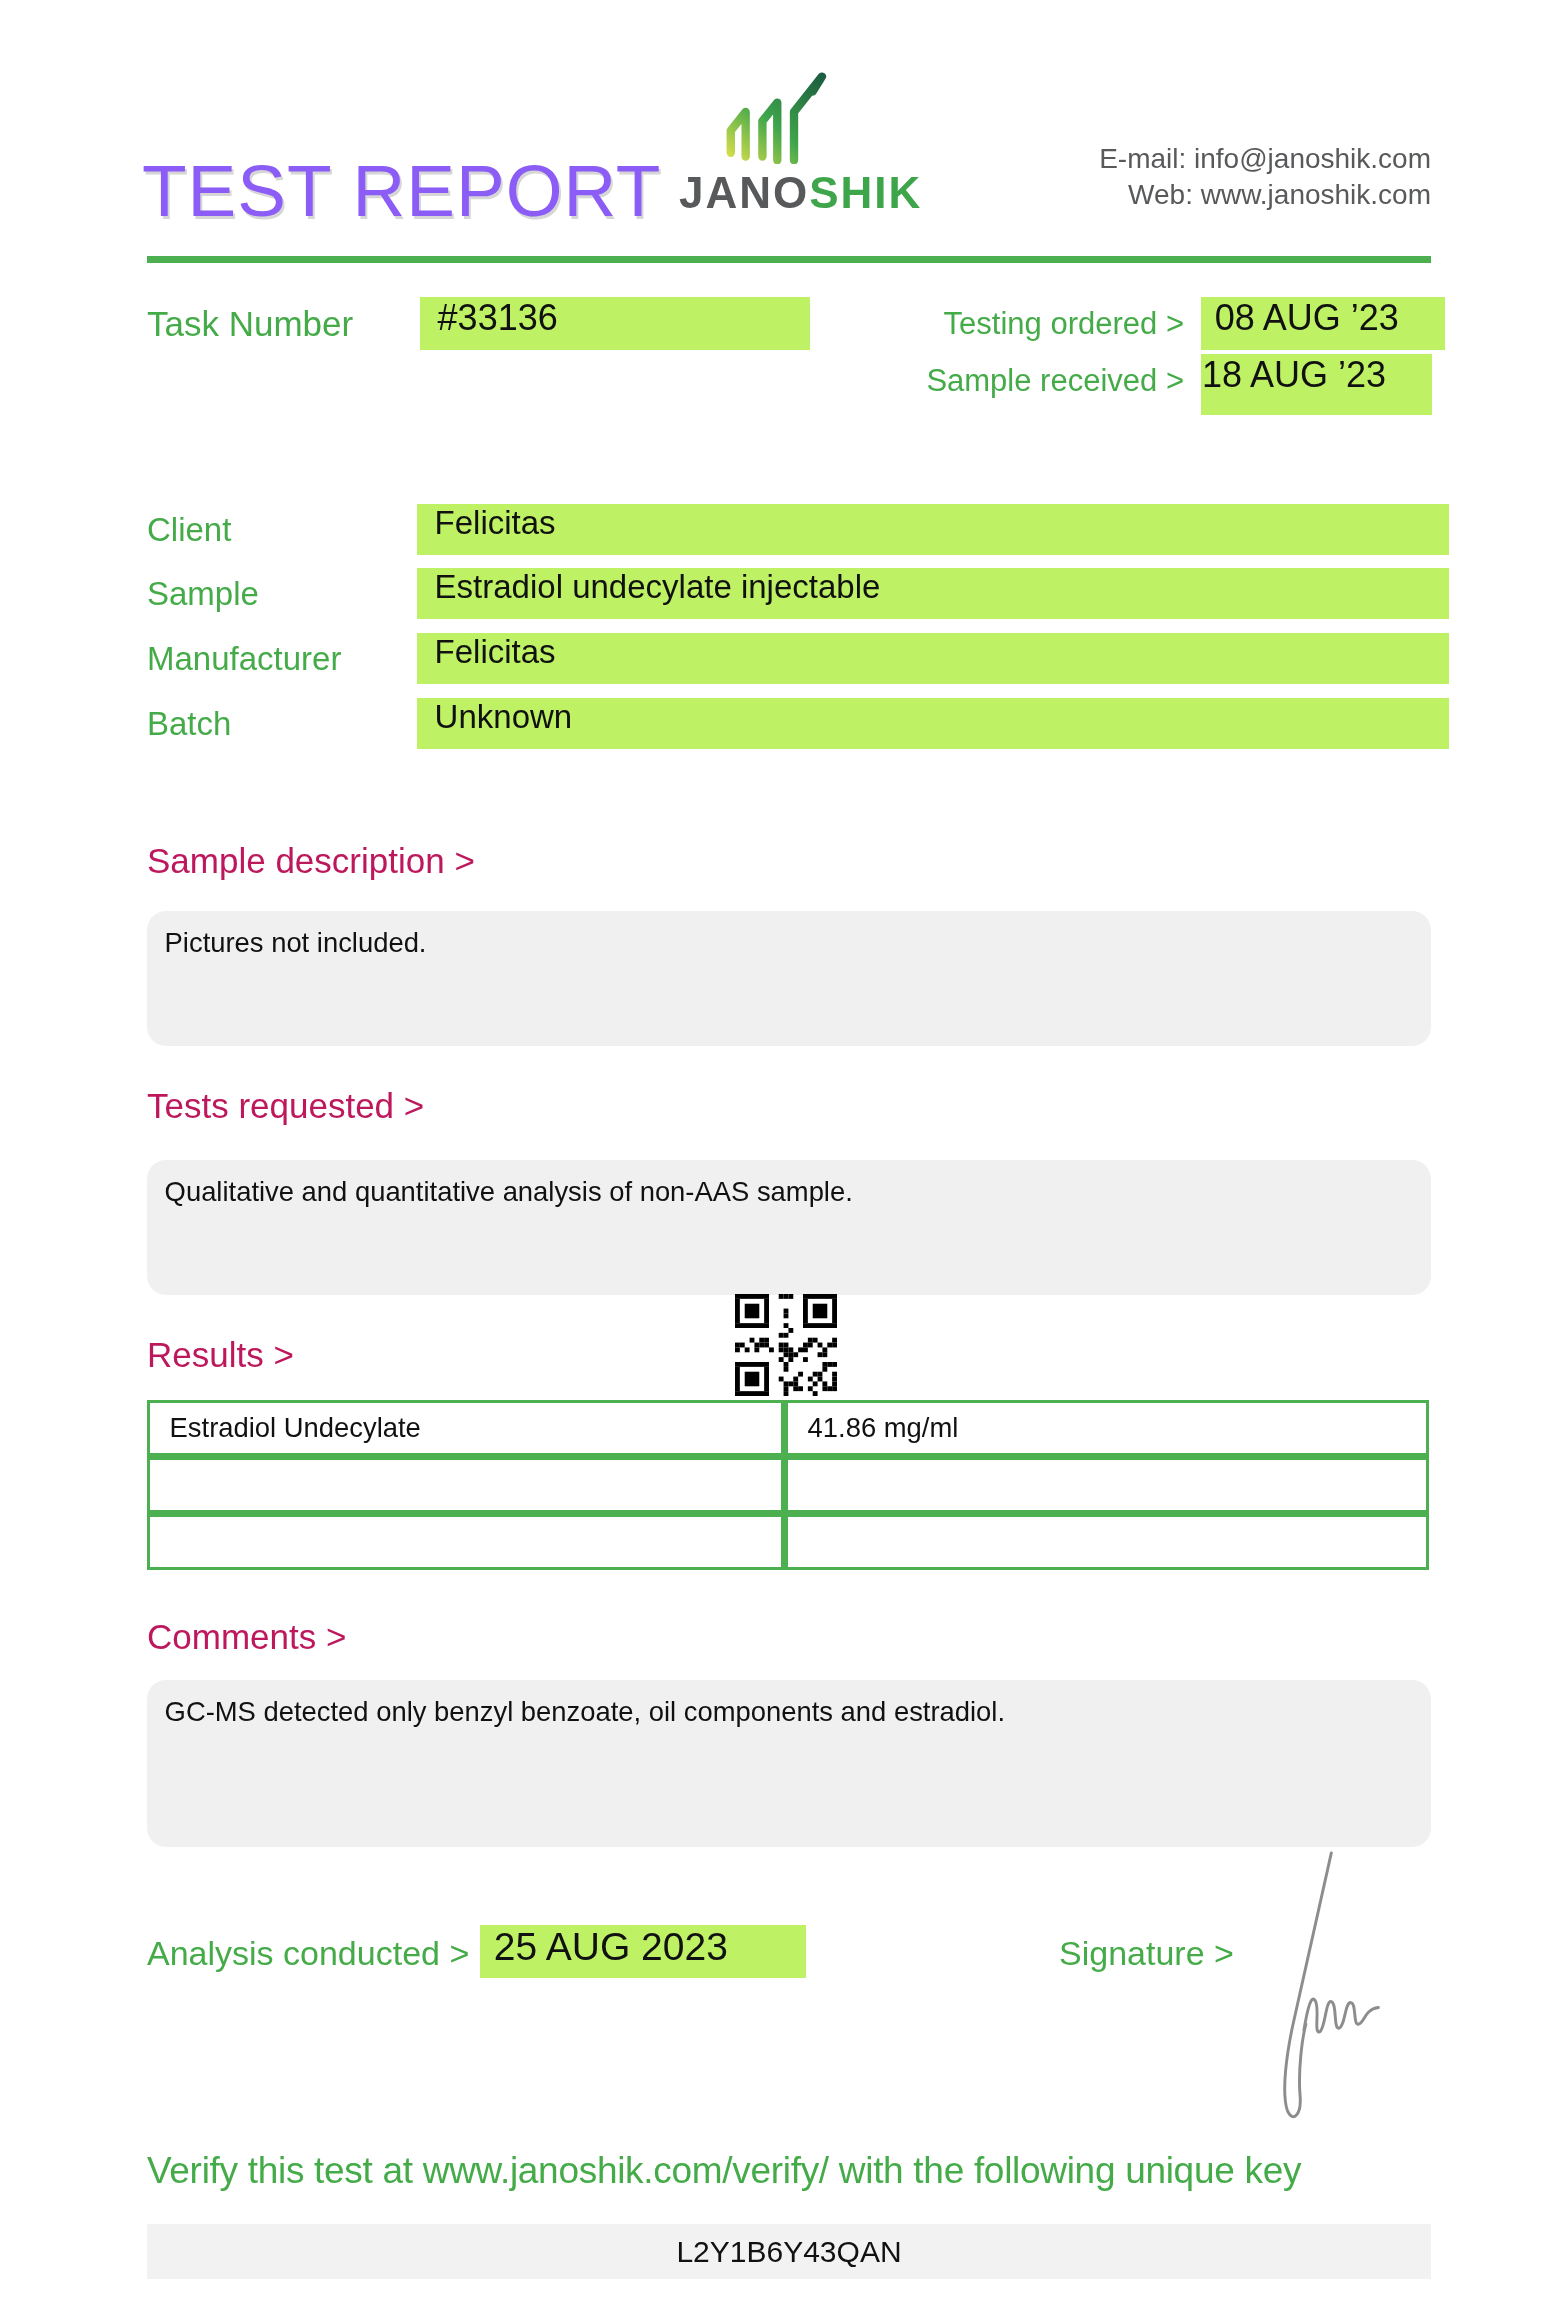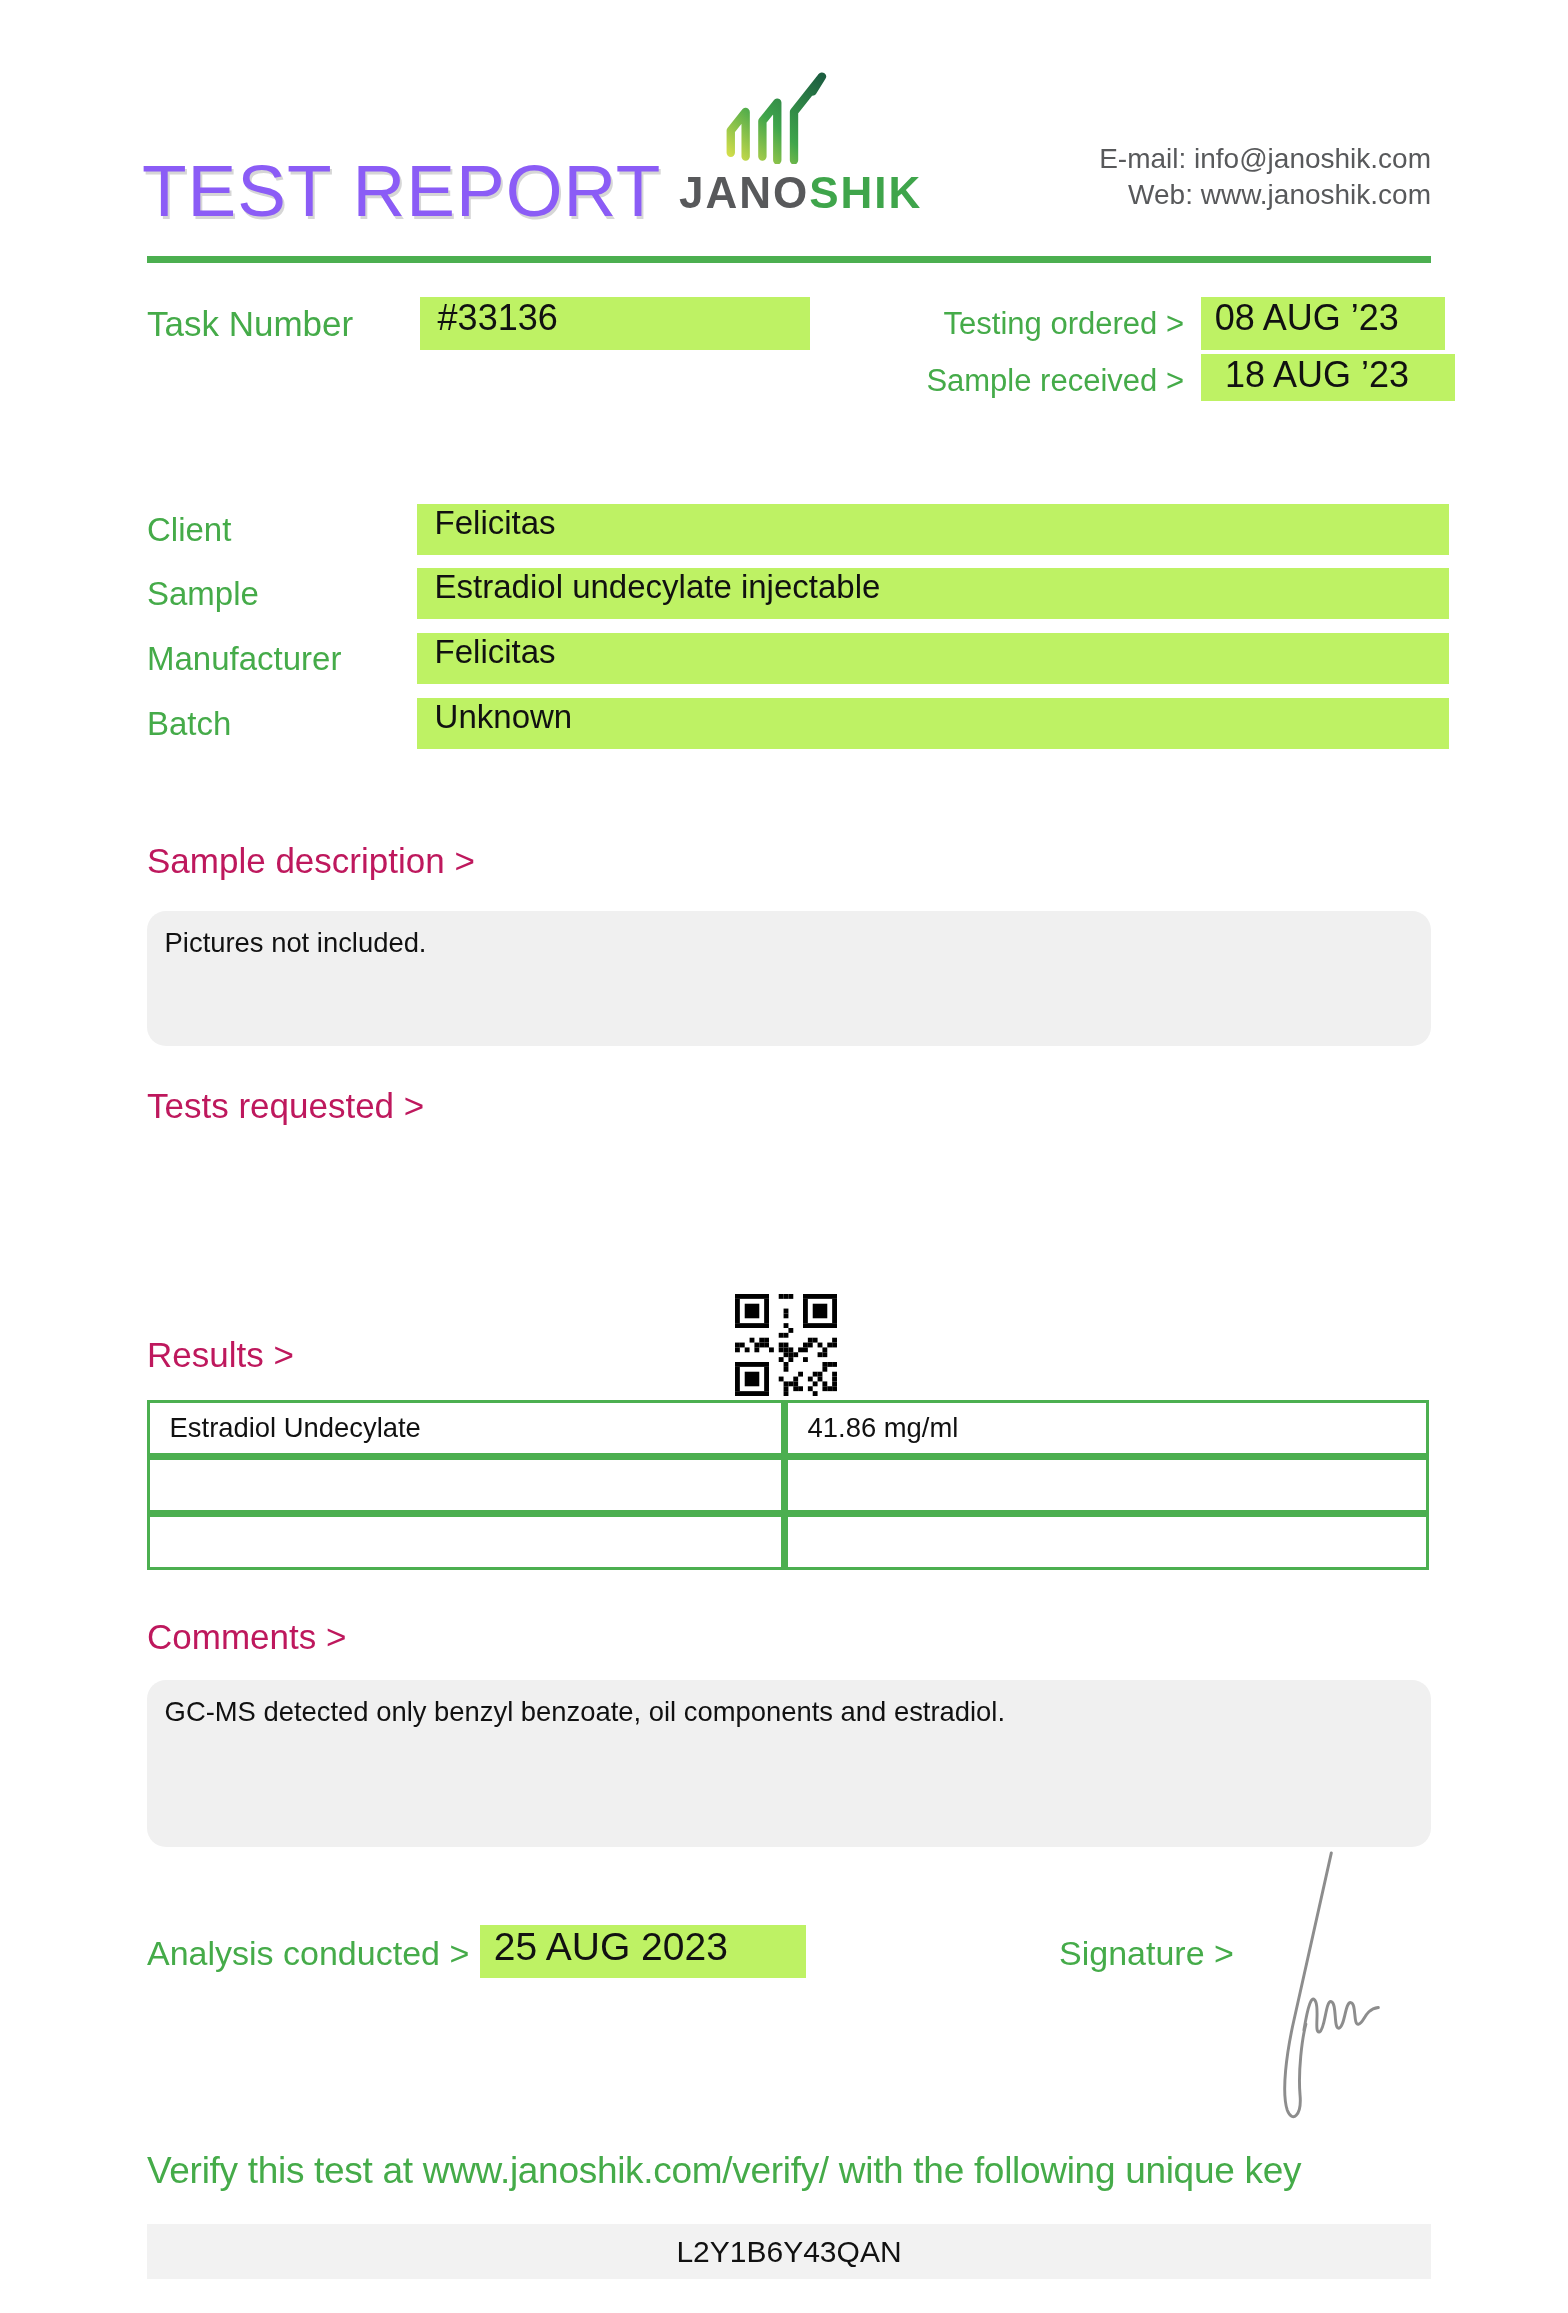--- a/index.html
+++ b/index.html
@@ -24,21 +24,21 @@
   .green-label{position:absolute;color:#45ab49;white-space:nowrap;}
   .gray-box{position:absolute;background:#bef264;display:flex;align-items:flex-start;}
   .val{font-size:33px;color:#111;white-space:nowrap;}
   
   .lbl-task{left:147px;top:297px;height:53px;line-height:53px;font-size:35px;}
   .box-task{left:420px;top:297px;width:372px;height:53px;padding-left:17.6px;}
   .box-task .val{font-size:36px;}
   .lbl-date1{top:297px;right:384px;height:53px;line-height:53px;font-size:31px;}
   .lbl-date2{top:354px;right:384px;height:53px;line-height:53px;font-size:31px;}
   .box-date1{left:1201px;top:297px;width:230px;height:53px;padding-left:13.7px;}
-  .box-date2{left:1201px;top:354px;width:230px;height:47px;padding-left:24px;}
+  .box-date2{left:1201px;top:354px;width:230px;height:61px;padding-left:1px;}
   .box-date1 .val,.box-date2 .val{font-size:36px;}
   
   .info-label{left:147px;height:51px;line-height:51px;font-size:33px;}
   .info-box{left:417px;width:1014px;height:51px;padding-left:17.6px;}
   
   .sec-head{position:absolute;left:147px;margin:0;font-weight:400;font-size:35px;color:#be185d;white-space:nowrap;}
   .sec-box{position:absolute;left:147px;width:1284px;background:#f0f0f0;border-radius:19px;}
   .sec-box .body{display:block;padding:15.7px 0 0 17.6px;font-size:27.4px;color:#111;}
   
   .results-table{
@@ -121,20 +121,23 @@
   <div class="gray-box info-box" style="top:698px">
       <span class="val">Unknown</span>
     </div>
 
   <h3 class="sec-head" style="top:841px">Sample description &gt;</h3>
   <div class="sec-box" style="top:911px;height:135px">
     <span class="body">Pictures not included.</span>
   </div>
 
   <h3 class="sec-head" style="top:1086px">Tests requested &gt;</h3>
+  <div class="sec-box" style="top:1160px;height:135px">
+    <span class="body">Qualitative and quantitative analysis of non-AAS sample.</span>
+  </div>
 
   <svg id="qr" class="qr" width="102" height="102" viewBox="0 0 100 100" fill="#000">
       <rect x="0" y="0" width="33.333333333333336" height="4.761904761904762"></rect>
       <rect x="0" y="28.57142857142857" width="33.333333333333336" height="4.761904761904762"></rect>
       <rect x="0" y="4.761904761904762" width="4.761904761904762" height="23.80952380952381"></rect>
       <rect x="28.57142857142857" y="4.761904761904762" width="4.761904761904762" height="23.80952380952381"></rect>
       <rect x="9.523809523809524" y="9.523809523809524" width="14.285714285714285" height="14.285714285714285"></rect>
       <rect x="66.66666666666667" y="0" width="33.333333333333336" height="4.761904761904762"></rect>
       <rect x="66.66666666666667" y="28.57142857142857" width="33.333333333333336" height="4.761904761904762"></rect>
       <rect x="66.66666666666667" y="4.761904761904762" width="4.761904761904762" height="23.80952380952381"></rect>

